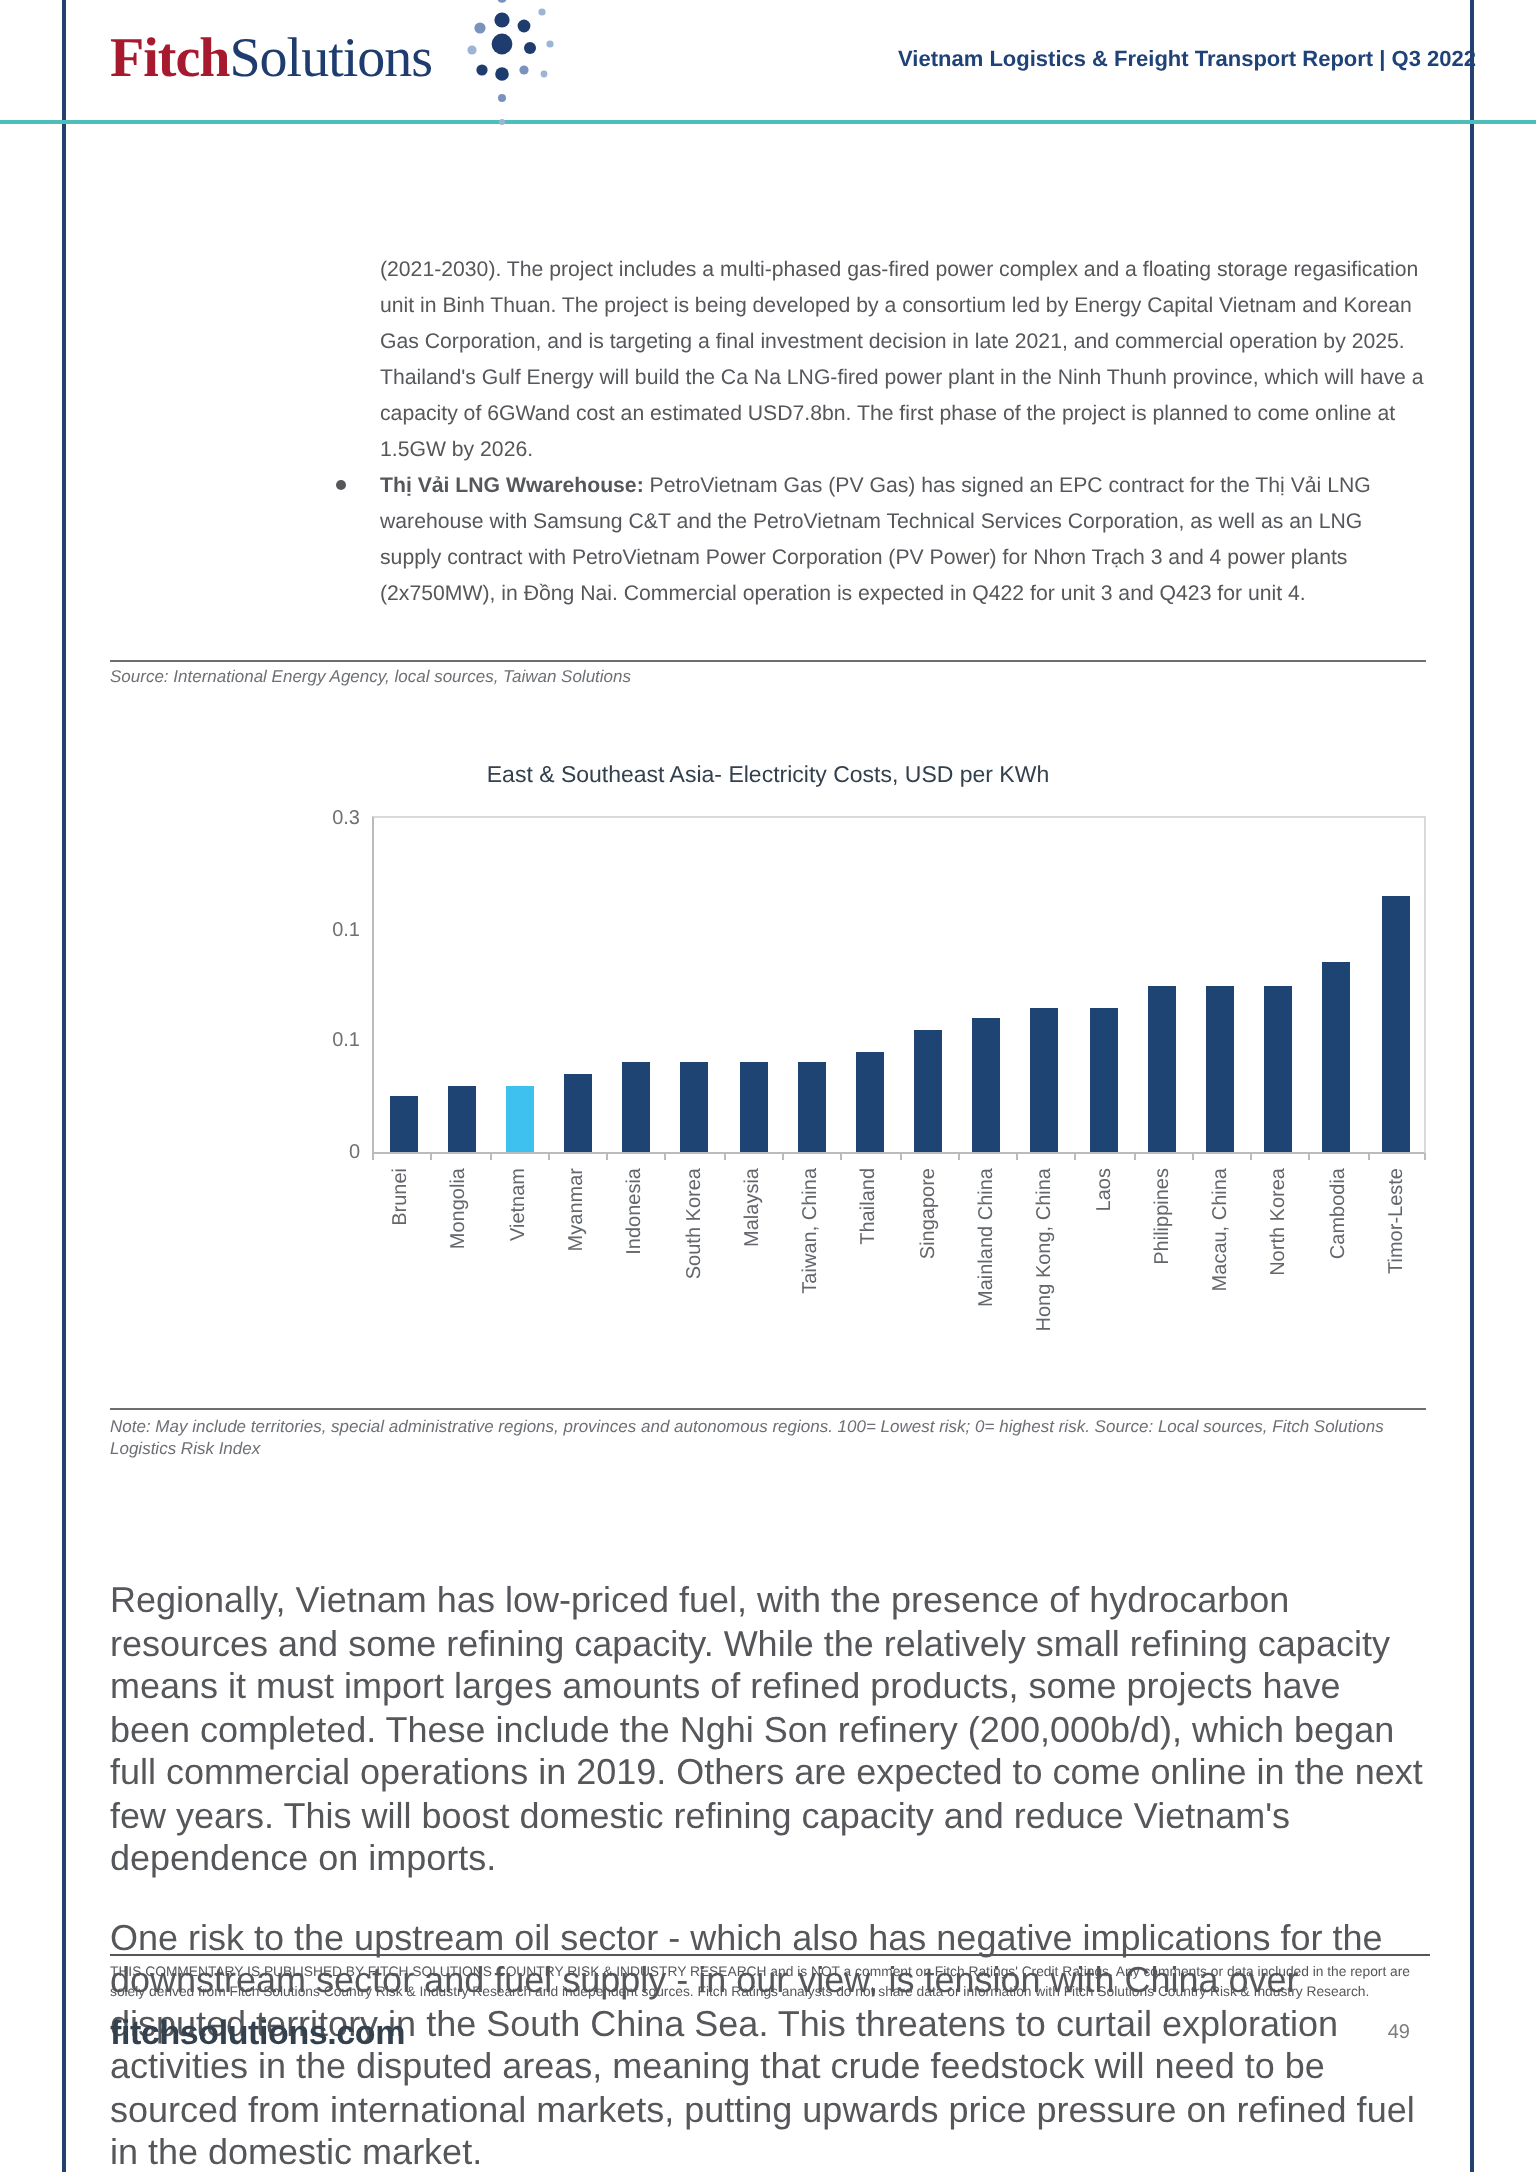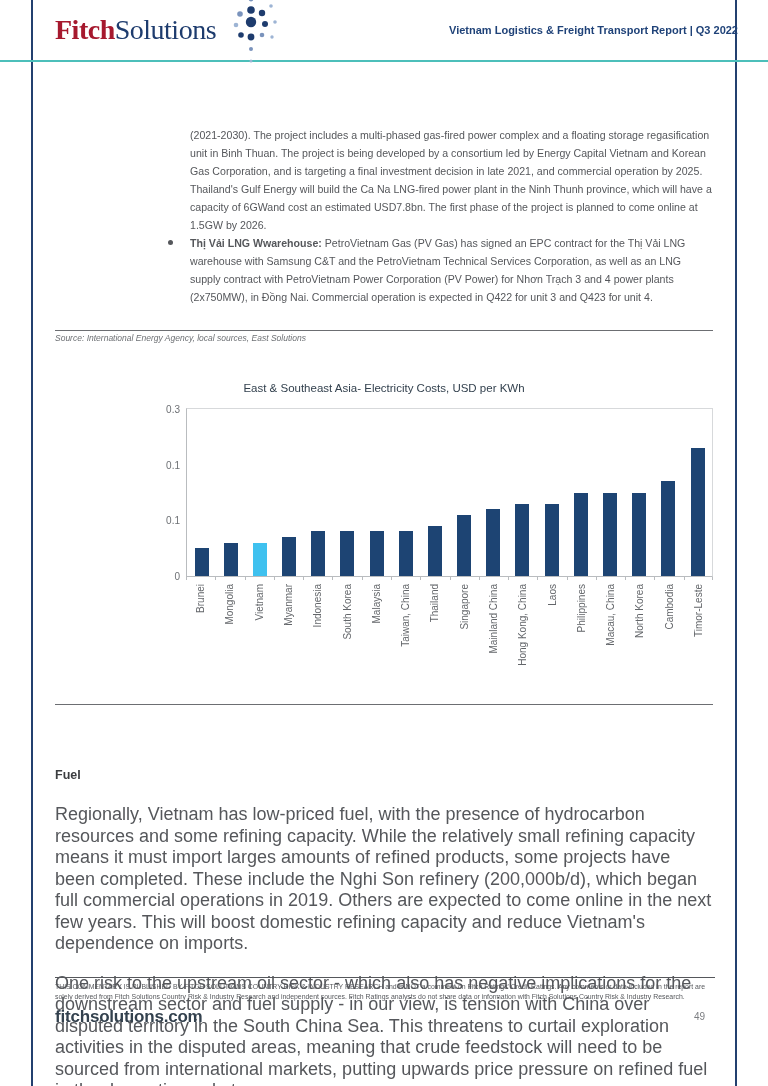--- a/index.html
+++ b/index.html
@@ -98,21 +98,21 @@
     <div class="report-title">Vietnam Logistics &amp; Freight Transport Report | Q3 2022</div>
   </div>
 
   <div class="content intro" style="position:absolute;top:126px;">
     <div class="para-cont">(2021-2030). The project includes a multi-phased gas-fired power complex and a floating storage regasification unit in Binh Thuan. The project is being developed by a consortium led by Energy Capital Vietnam and Korean Gas Corporation, and is targeting a final investment decision in late 2021, and commercial operation by 2025. Thailand's Gulf Energy will build the Ca Na LNG-fired power plant in the Ninh Thunh province, which will have a capacity of 6GWand cost an estimated USD7.8bn. The first phase of the project is planned to come online at 1.5GW by 2026.</div>
     <div class="bullet-item">
       <span class="bullet-dot"></span>
       <span class="bullet-label">Thị Vải LNG Wwarehouse:</span><span> PetroVietnam Gas (PV Gas) has signed an EPC contract for the Thị Vải LNG warehouse with Samsung C&amp;T and the PetroVietnam Technical Services Corporation, as well as an LNG supply contract with PetroVietnam Power Corporation (PV Power) for Nhơn Trạch 3 and 4 power plants (2x750MW), in Đồng Nai. Commercial operation is expected in Q422 for unit 3 and Q423 for unit 4.</span>
     </div>
     <hr class="rule" style="margin-top:24px;">
-    <div class="src-line">Source: International Energy Agency, local sources, East Solutions</div>
+    <div class="src-line">Source: International Energy Agency, local sources, Taiwan Solutions</div>
   </div>
 
   <div class="chart-wrap">
     <div class="chart-subtitle">East &amp; Southeast Asia- Electricity Costs, USD per KWh</div>
     <div class="chart-area">
       <div class="yaxis">
           <div class="ytick" style="bottom: -5px;">0</div>
           <div class="ytick" style="bottom: 50.6667px;">0.1</div>
           <div class="ytick" style="bottom: 106.333px;">0.1</div>
           <div class="ytick" style="bottom: 162px;">0.3</div>
@@ -247,24 +247,24 @@
             <div class="xcell">
               <span>Cambodia</span>
             </div>
             <div class="xcell">
               <span>Timor-Leste</span>
             </div>
           </div>
       </div>
     </div>
     <hr class="rule" style="margin-top:2px;">
+    <div class="chart-note">Note: May include territories, special administrative regions, provinces and autonomous regions. 100= Lowest risk; 0= highest risk. Source: Local sources, Fitch Solutions Logistics Risk Index</div>
   </div>
 
   <div class="content fuel" style="position:absolute;top:768px;">
-    <div class="fuel-heading">Fuel</div>
     <p class="p1">Regionally, Vietnam has low-priced fuel, with the presence of hydrocarbon resources and some refining capacity. While the relatively small refining capacity means it must import larges amounts of refined products, some projects have been completed. These include the Nghi Son refinery (200,000b/d), which began full commercial operations in 2019. Others are expected to come online in the next few years. This will boost domestic refining capacity and reduce Vietnam's dependence on imports.</p>
     <p>One risk to the upstream oil sector - which also has negative implications for the downstream sector and fuel supply - in our view, is tension with China over disputed territory in the South China Sea. This threatens to curtail exploration activities in the disputed areas, meaning that crude feedstock will need to be sourced from international markets, putting upwards price pressure on refined fuel in the domestic market.</p>
   </div>
 
   <div class="footer">
     <hr class="footer-rule">
     <div class="disclaimer">THIS COMMENTARY IS PUBLISHED BY FITCH SOLUTIONS COUNTRY RISK &amp; INDUSTRY RESEARCH and is NOT a comment on Fitch Ratings' Credit Ratings. Any comments or data included in the report are solely derived from Fitch Solutions Country Risk &amp; Industry Research and independent sources. Fitch Ratings analysts do not share data or information with Fitch Solutions Country Risk &amp; Industry Research.</div>
     <div class="footer-row">
       <div class="site">fitchsolutions.com</div>
       <div class="pagenum">49</div>

